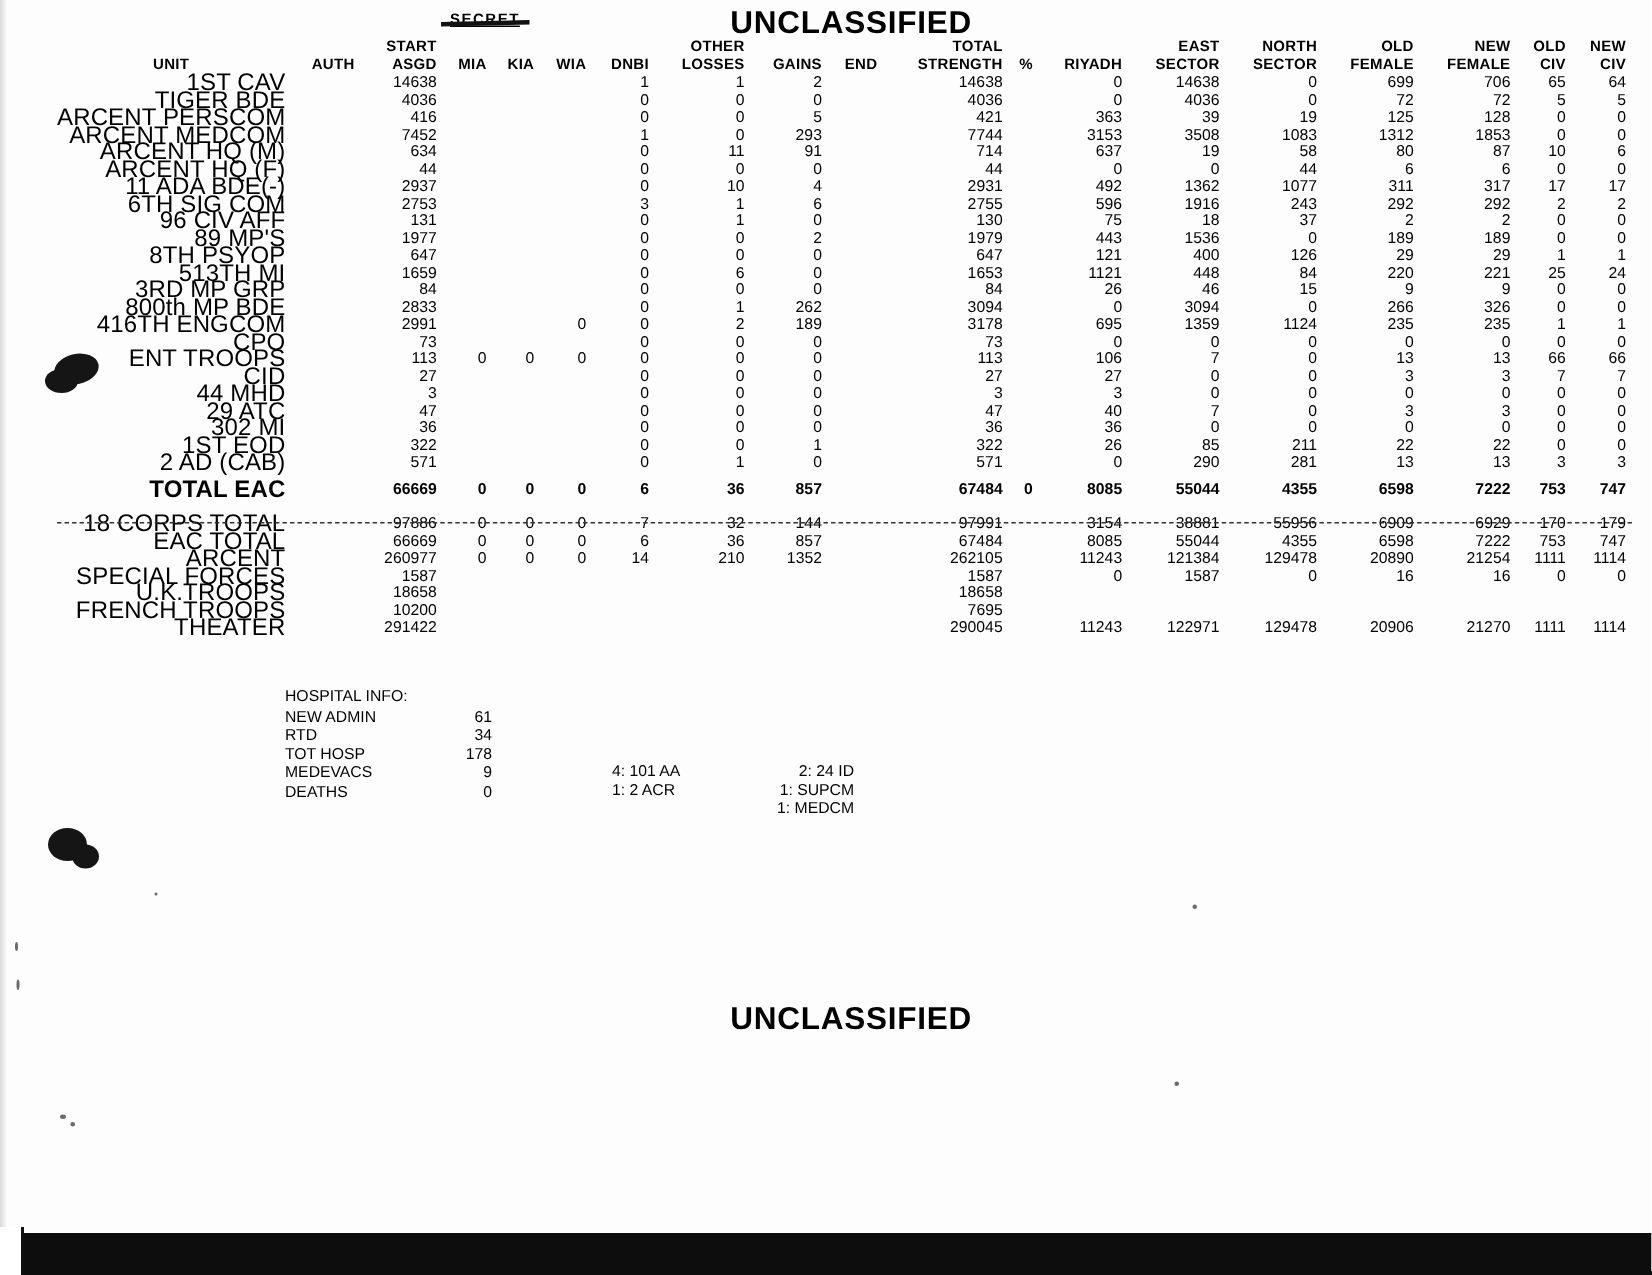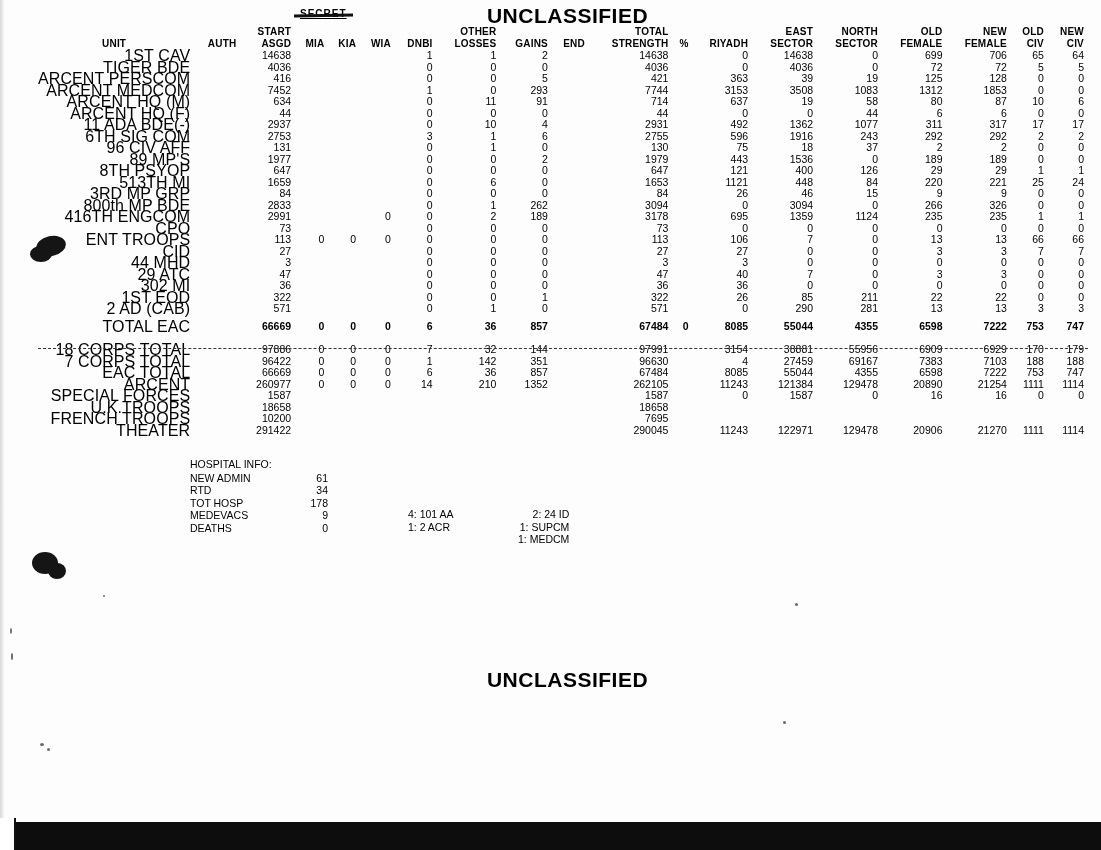--- a/index.html
+++ b/index.html
@@ -90,21 +90,21 @@
   }
   .report td.unit {
     text-align: right;
     font-size: 16px;
     letter-spacing: 0.1px;
     padding-left: 0;
     width: 118px;
   }
   .report tr.spacer td { height: 6px; padding: 0; }
   .report tr.total td { font-weight: bold; }
-  .report tr.total td.unit { font-weight: normal; margin-top: 13px; }
+  .report tr.total td.unit { font-weight: bold; margin-top: 13px; }
 
   .dashline {
     position: absolute;
     left: 38px;
     top: 348px;
     width: 1050px;
     border-top: 1px dashed #333;
   }
 
   
@@ -761,41 +761,20 @@
           <td></td>
           <td>3154</td>
           <td>38881</td>
           <td>55956</td>
           <td>6909</td>
           <td>6929</td>
           <td>170</td>
           <td>179</td>
         </tr>
         <tr>
-          <td class="unit">7 CORPS TOTAL</td>
-          <td></td>
-          <td>96422</td>
-          <td>0</td>
-          <td>0</td>
-          <td>0</td>
-          <td>1</td>
-          <td>142</td>
-          <td>351</td>
-          <td></td>
-          <td>96630</td>
-          <td></td>
-          <td>4</td>
-          <td>27459</td>
-          <td>69167</td>
-          <td>7383</td>
-          <td>7103</td>
-          <td>188</td>
-          <td>188</td>
-        </tr>
-        <tr>
           <td class="unit">EAC TOTAL</td>
           <td></td>
           <td>66669</td>
           <td>0</td>
           <td>0</td>
           <td>0</td>
           <td>6</td>
           <td>36</td>
           <td>857</td>
           <td></td>

